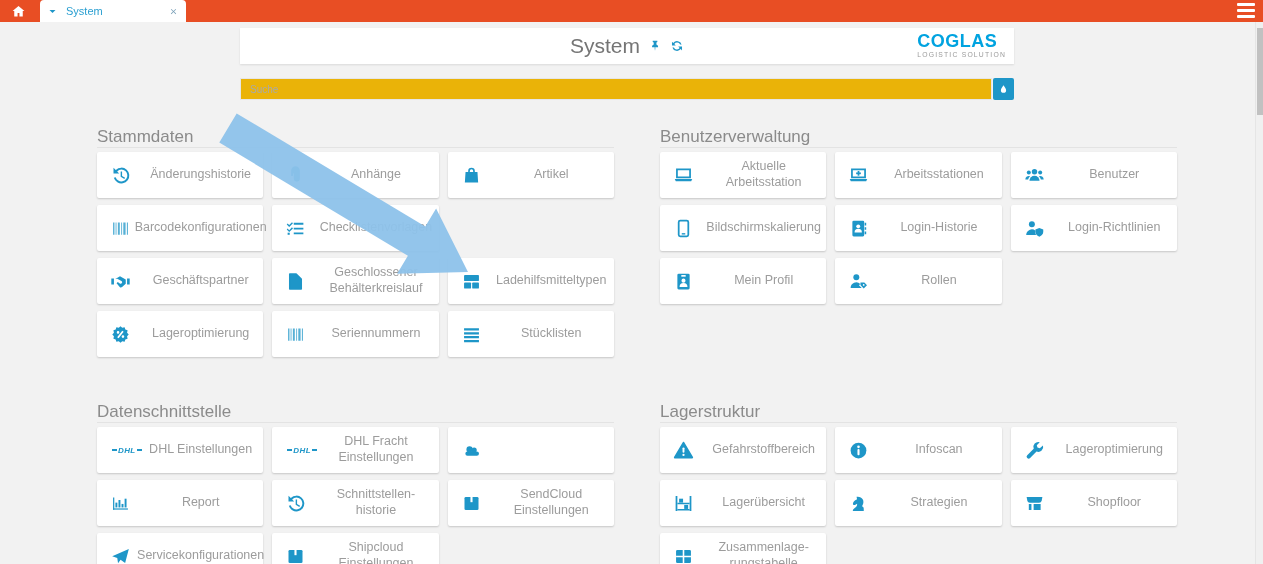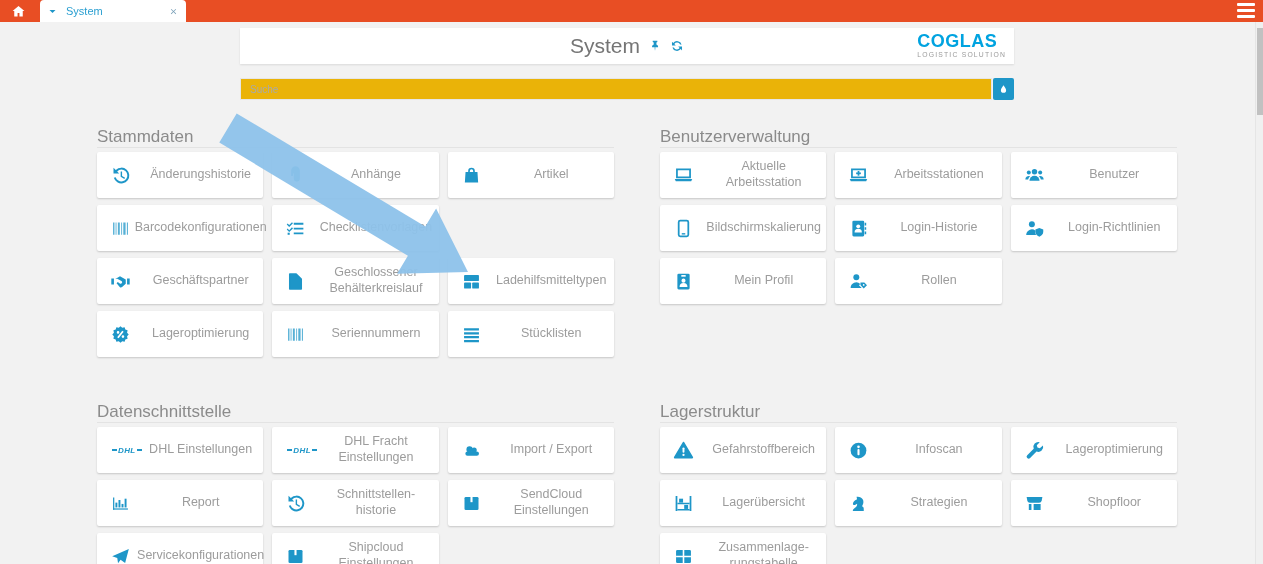--- a/index.html
+++ b/index.html
@@ -348,21 +348,20 @@
 Einstellungen</span>
         </div>
         <div class="tile">
           <span class="tile-icon">
             <svg viewBox="0 0 24 24">
               <rect x="5" y="13" width="15.5" height="5" rx="2.4"></rect>
               <circle cx="9.8" cy="10.8" r="3.6"></circle>
               <circle cx="15" cy="11.5" r="3"></circle>
             </svg>
           </span>
-          <span class="tile-label">Import / Export</span>
         </div>
       </div>
       <div class="tile-row">
         <div class="tile">
           <span class="tile-icon">
             <svg viewBox="0 0 24 24">
               <path d="M3.5 5h1.4v14H3.5z"></path>
               <path d="M3.5 17.6h17V19h-17z"></path>
               <rect x="6.2" y="11" width="2.2" height="5.5"></rect>
               <rect x="9.7" y="8" width="2.2" height="8.5"></rect>

